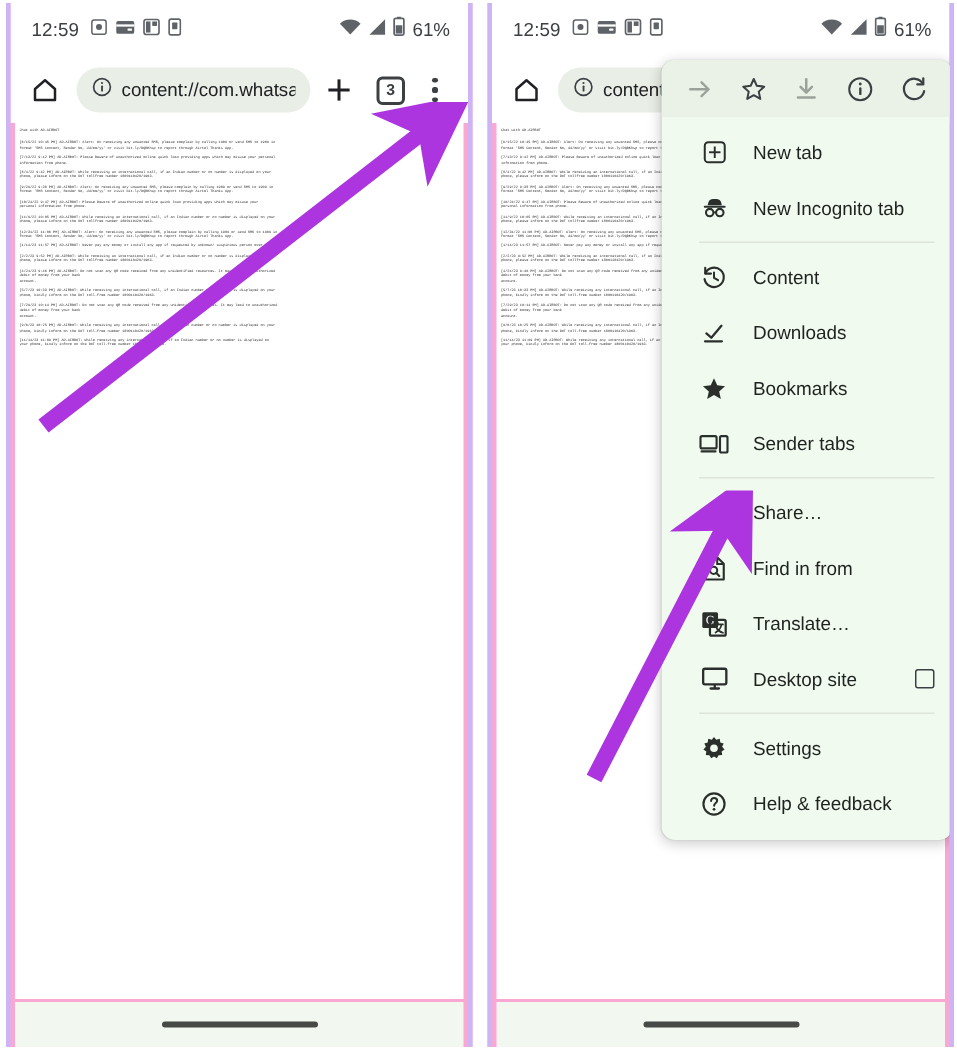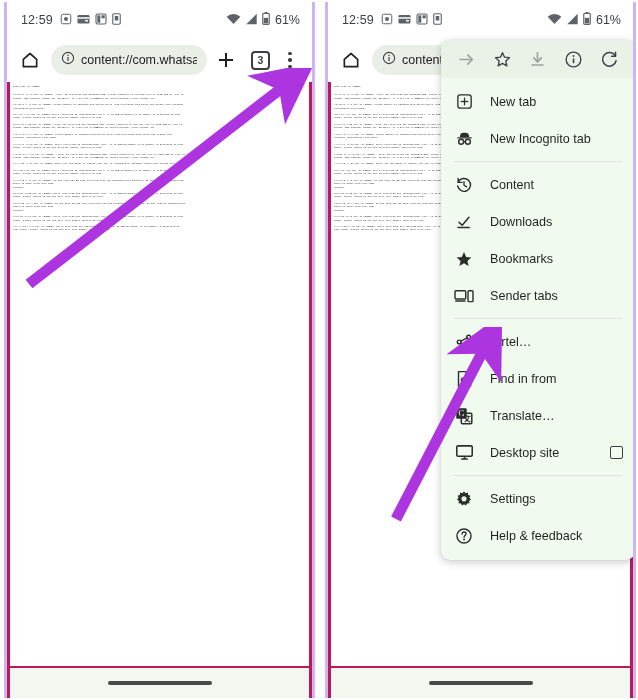--- a/index.html
+++ b/index.html
@@ -14,21 +14,21 @@
   .panel {
     position: relative;
     width: 319px; height: 700px;
     background: #ffffff;
     overflow: hidden;
   }
   .panel-inner {
     position: absolute;
     left: 4px; top: 2px;
     width: 311px; height: 696px;
-    background: #be185d;
+    background: #f9a8d4;
     border-left: 3px solid #cdb4f5;
     border-right: 3px solid #cdb4f5;
     overflow: hidden;
   }
   .panel.right .panel-inner { left: 6px; }
 
   
   .statusbar {
     height: 36px; width: 100%;
     display: flex; align-items: center;
@@ -119,21 +119,21 @@
     overflow: hidden;
     z-index: 6;
   }
   .menu-top {
     height: 38px;
     display: flex; align-items: center; justify-content: space-around;
     padding: 0 8px;
     background: #eaf2e8;
   }
   .menu-top .mt-icon { width: 24px; height: 24px; display: flex; align-items: center; justify-content: center; }
-  .menu-list { padding: 5px 0 6px 0; text-align: right; }
+  .menu-list { padding: 5px 0 6px 12px; text-align: right; }
   .mitem {
     height: 37px;
     display: flex; align-items: center;
     padding: 0 12px 0 13px;
     position: relative;
   }
   .mitem .mi-icon {
     width: 20px; height: 20px; flex: 0 0 auto;
     display: flex; align-items: center; justify-content: center;
   }
@@ -560,21 +560,21 @@
             <div class="msep"></div>
             <div class="mitem">
               <span class="mi-icon">
                 <svg width="18" height="18" viewBox="0 0 24 24">
                   <circle cx="18.2" cy="5.4" r="2.5" fill="none" stroke="#2b2f2c" stroke-width="1.9"></circle>
                   <circle cx="18.2" cy="18.6" r="2.5" fill="none" stroke="#2b2f2c" stroke-width="1.9"></circle>
                   <circle cx="5.6" cy="12" r="2.5" fill="none" stroke="#2b2f2c" stroke-width="1.9"></circle>
                   <path d="M7.9 10.8 L16 6.6 M7.9 13.2 L16 17.4" stroke="#2b2f2c" stroke-width="1.9" stroke-linecap="round"></path>
                 </svg>
               </span>
-              <span class="mi-label">Airtel…</span>
+              <span class="mi-label">Share…</span>
             </div>
             <div class="mitem">
               <span class="mi-icon">
                 <svg width="17" height="18" viewBox="0 0 22 24">
                   <path d="M3 2.2 H13.4 L19 7.8 V21.8 H3 Z" fill="none" stroke="#2b2f2c" stroke-width="1.9" stroke-linejoin="round"></path>
                   <path d="M13.2 2.4 V8 H18.8" fill="none" stroke="#2b2f2c" stroke-width="1.8"></path>
                   <circle cx="10" cy="13.6" r="3.2" fill="none" stroke="#2b2f2c" stroke-width="1.8"></circle>
                   <path d="M12.4 16 L15 18.6" stroke="#2b2f2c" stroke-width="1.9" stroke-linecap="round"></path>
                 </svg>
               </span>

